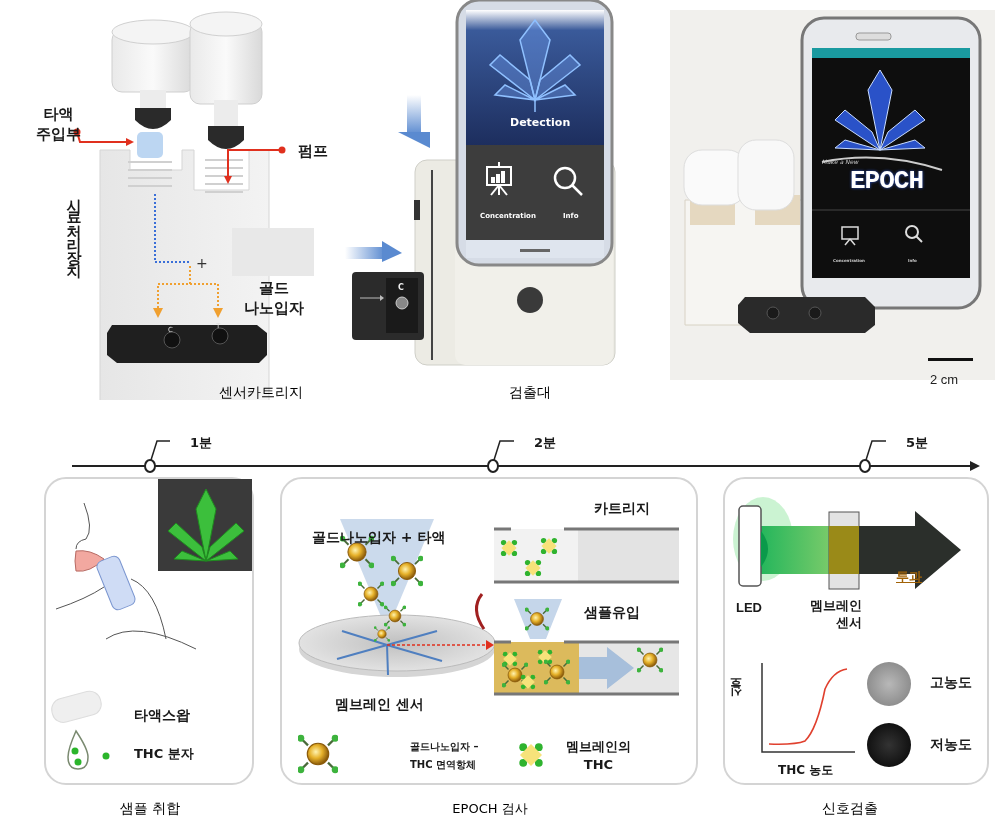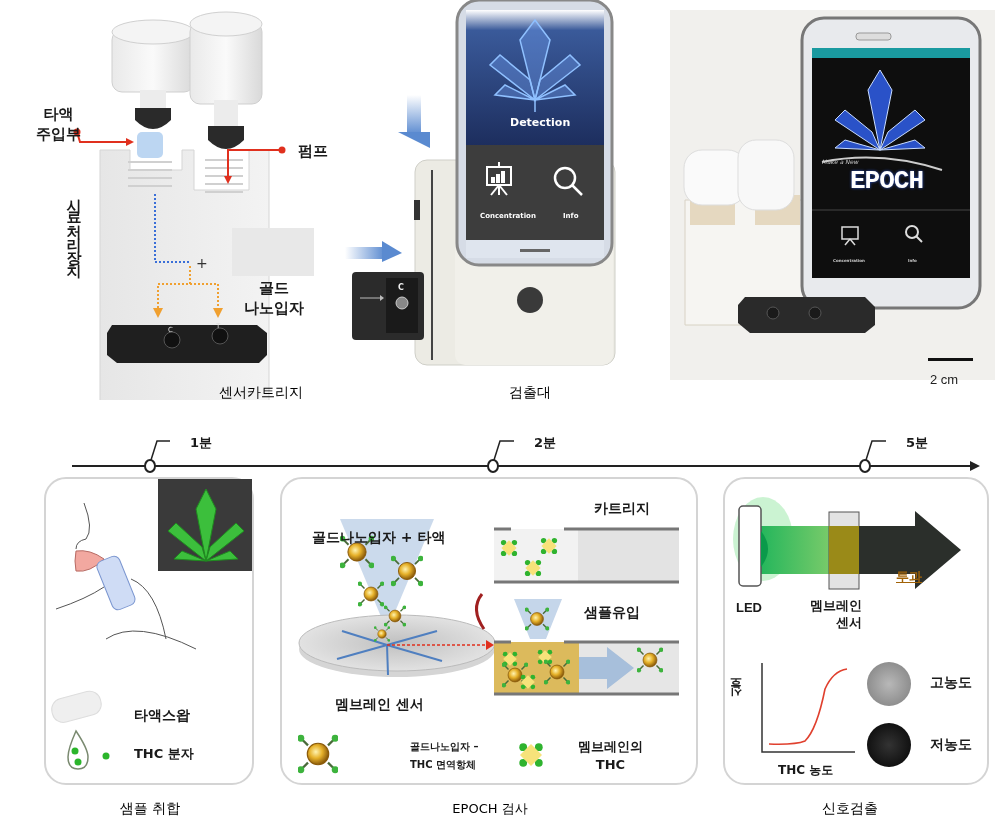--- a/index.html
+++ b/index.html
@@ -345,21 +345,21 @@
     <use href="#np" x="16" y="255" width="40" height="40"></use>
     <use href="#mthc" x="236" y="263" width="26" height="26"></use>
   </svg>
 </div>
 <div class="lbl" style="left:312px;top:486px;font-size:14px;margin-top:43px;">골드나노입자 + 타액</div>
 <div class="lbl" style="left:594px;top:500px;font-size:14px;">카트리지</div>
 <div class="lbl" style="left:584px;top:604px;font-size:14px;">샘플유입</div>
 <div class="lbl" style="left:335px;top:696px;font-size:14px;">멤브레인 센서</div>
 <div class="lbl" style="left:378px;top:738px;font-size:10px;white-space:pre;line-height:18px;margin-left:32px;">골드나노입자 –
 THC 면역항체</div>
-<div class="lbl" style="left:566px;top:738px;font-size:13px;white-space:pre;text-align:center;line-height:18px;margin-left:12px;">멤브레인의
+<div class="lbl" style="left:566px;top:738px;font-size:13px;white-space:pre;text-align:center;line-height:18px;">멤브레인의
 THC</div>
 <div class="caption" style="left:430px;top:800px;width:120px;font-size:13px;">EPOCH 검사</div>
 
 <div class="panel" style="left:723px;top:477px;width:266px;height:308px;">
   <svg width="262" height="304">
     <defs>
       <linearGradient id="beamG" x1="0" x2="1">
         <stop offset="0" stop-color="#19b35a"></stop>
           <stop offset="1" stop-color="#7acb6a"></stop>
       </linearGradient>

